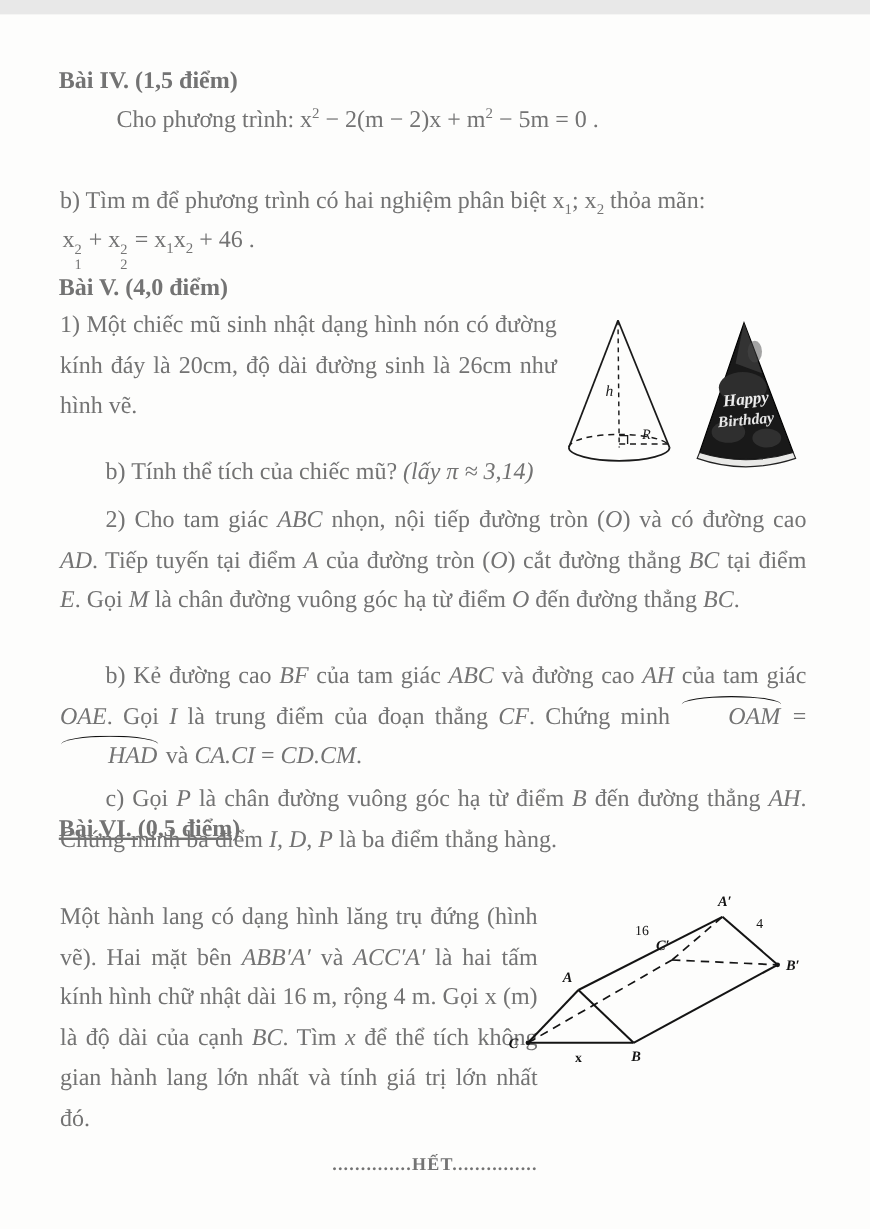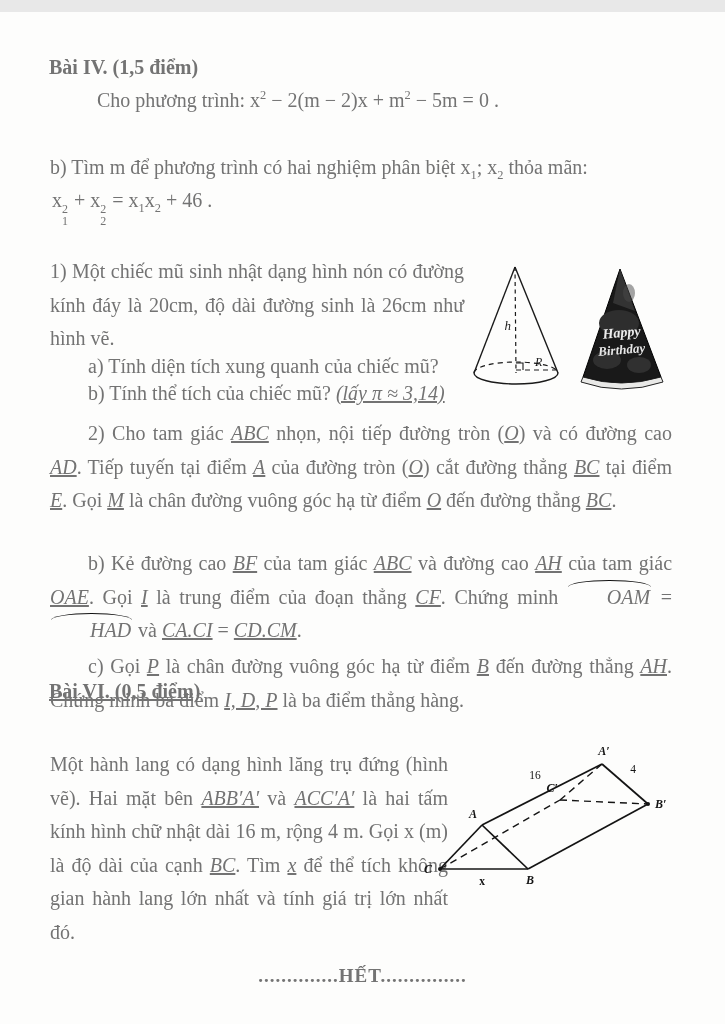--- a/index.html
+++ b/index.html
@@ -7,55 +7,55 @@
     position:relative; width:725px; height:1024px; margin:12px auto;
     background:#fdfdfc; color:#737373; overflow:hidden;
     font-family:"Liberation Serif","DejaVu Serif",serif;
     font-size:20px; line-height:33.5px;padding-left:20px;
   }
   .blk { position:absolute; margin:0; white-space:nowrap; }
   .par { position:absolute; margin:0; text-align:justify; }
   .title { font-weight:bold; }
   .indent38 { text-indent:38px; }
   .seg-r { font-style:normal; }
-  .seg-i { font-style:italic;text-decoration:underline; }
+  .seg-i { font-style:italic; }
   .seg-b { font-weight:bold; }
   .seg-sup { vertical-align:super; font-size:0.62em; line-height:0; }
   .seg-sub { vertical-align:sub; font-size:0.62em; line-height:0; }
   .seg-ang { font-style:italic; position:relative; display:inline-block; padding:0 2px; }
   .seg-ang::before {
     content:""; position:absolute; left:1px; right:1px; top:-1px; height:7px;
     border-top:1.8px solid #111; border-radius:55% 55% 0 0 / 100% 100% 0 0;
   }
   .ss { display:inline-flex; flex-direction:column; vertical-align:-0.52em;
         font-size:0.6em; line-height:0.95; margin-right:1px; }
   .ss-top, .ss-bot { display:block; }
   .footer { position:absolute; left:50px; width:625px; text-align:center;
-            font-weight:bold; font-size:19px; letter-spacing:1px; }
+            font-weight:bold; font-size:15px; letter-spacing:1px; }
   figure { margin:0; position:absolute; }
   svg text { font-family:"Liberation Serif","DejaVu Serif",serif; }
 </style>
 </head>
 <body>
 
 <div class="page">
 
   <p class="blk title" style="left:49px; top:39px;"><span class="seg-b">Bài IV. (1,5 điểm)</span></p>
   <p class="blk" style="left:97px; top:72px;"><span class="seg-r">Cho phương trình: x</span><span class="seg-sup">2</span><span class="seg-r"> − 2(m − 2)x + m</span><span class="seg-sup">2</span><span class="seg-r"> − 5m = 0 .</span></p>
   <p class="blk" style="left:50px; top:139px;text-align:center;"><span class="seg-r">b) Tìm m để phương trình có hai nghiệm phân biệt x</span><span class="seg-sub">1</span><span class="seg-r">; x</span><span class="seg-sub">2</span><span class="seg-r"> thỏa mãn:</span></p>
   <p class="blk" style="left:52px; top:172px;"><span class="seg-r">x</span><span class="ss">
         <span class="ss-top">2</span>
         <span class="ss-bot">1</span>
       </span><span class="seg-r"> + x</span><span class="ss">
         <span class="ss-top">2</span>
         <span class="ss-bot">2</span>
       </span><span class="seg-r"> = x</span><span class="seg-sub">1</span><span class="seg-r">x</span><span class="seg-sub">2</span><span class="seg-r"> + 46 .</span></p>
 
+  <p class="blk title" style="left:49px; top:212px;"><span class="seg-b">Bài V. (4,0 điểm)</span></p>
   <p class="par" style="left:50px; top:243px; width:414px;"><span class="seg-r">1) Một chiếc mũ sinh nhật dạng hình nón có đường kính đáy là 20cm, độ dài đường sinh là 26cm như hình vẽ.</span></p>
-  <p class="blk" style="left:88px; top:338px;"><span class="seg-r">a) Tính diện tích xung quanh của chiếc mũ?</span></p>
   <p class="blk" style="left:88px; top:365px;"><span class="seg-r">b) Tính thể tích của chiếc mũ?  </span><span class="seg-i">(lấy π ≈ 3,14)</span></p>
 
   <figure style="left:455px; top:243px; width:125px; height:140px;">
     <svg width="125" height="140" viewBox="0 0 125 140">
       <g stroke="#1a1a1a" fill="none" stroke-width="1.4">
         <path d="M60,12 L19,118"></path>
         <path d="M60,12 L103,118"></path>
         <path d="M19,118 A42,11 0 0 0 103,118"></path>
         <path d="M19,118 A42,11 0 0 1 103,118" stroke-dasharray="5,4" stroke-width="1.2"></path>
         <path d="M60,12 L61,118" stroke-dasharray="4,3.5" stroke-width="1.2"></path>

